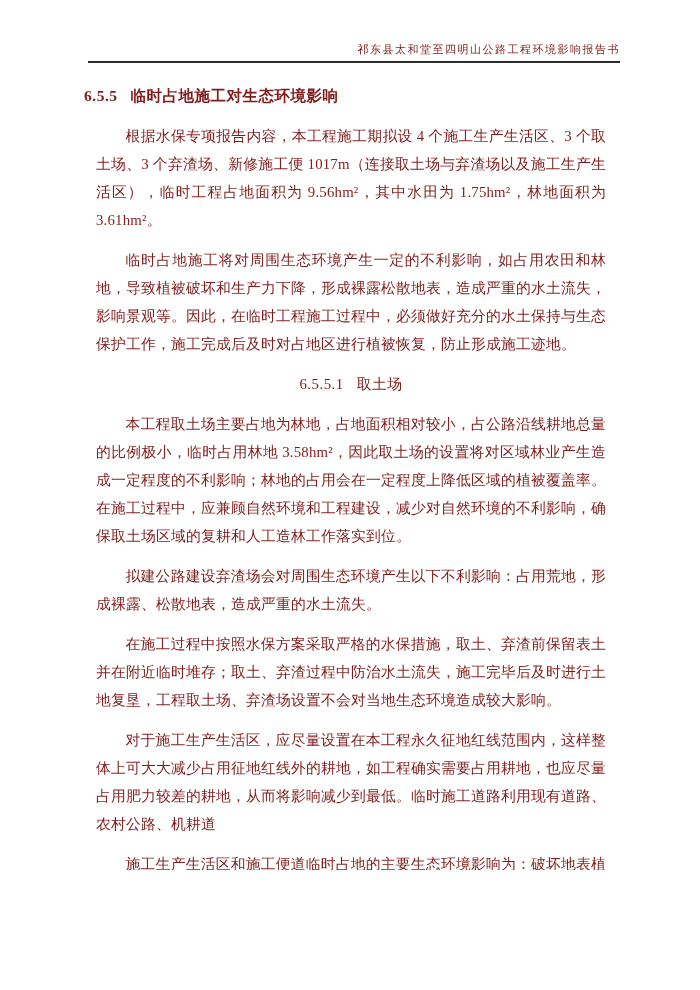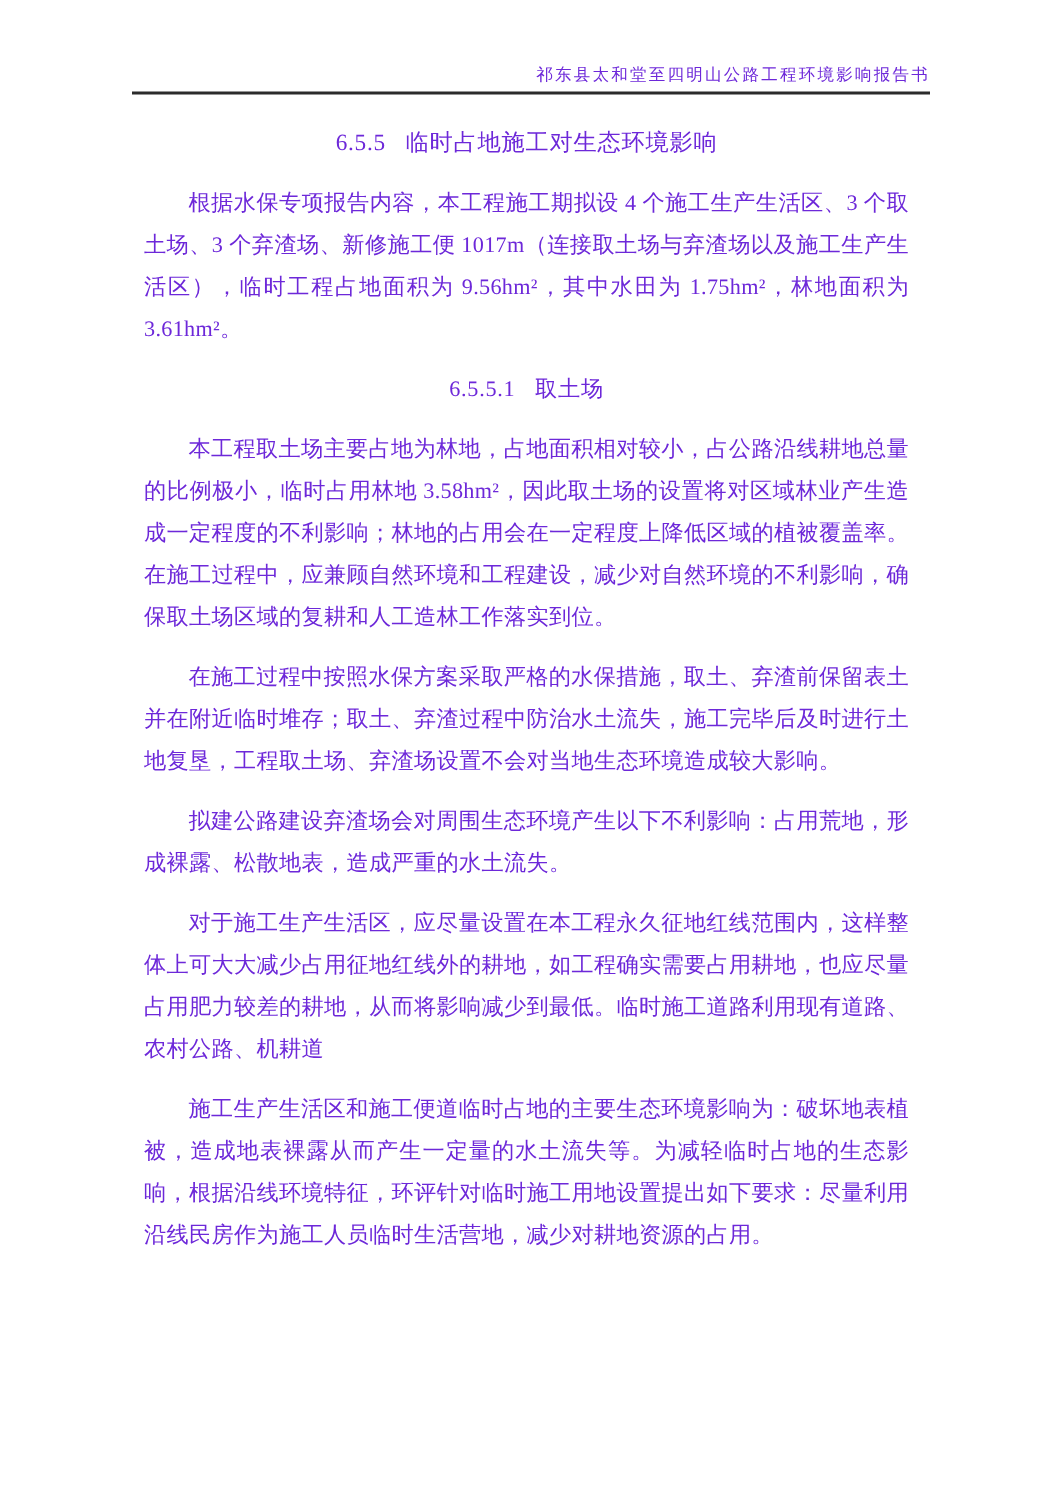--- a/index.html
+++ b/index.html
@@ -7,21 +7,21 @@
     padding: 0;
     background: #ffffff;
   }
   .page {
     position: relative;
     width: 700px;
     height: 870px;
     background: #ffffff;
     box-sizing: border-box;
     font-family: "Liberation Serif", "DejaVu Serif", serif;
-    color: #6d28d9;
+    color: #7f1d1d;
     overflow: hidden;
   }
   .page-header {
     position: absolute;
     top: 42px;
     left: 88px;
     width: 532px;
     text-align: right;
   }
   .header-title {
@@ -37,24 +37,23 @@
   }
   .content {
     position: absolute;
     top: 82px;
     left: 84px;
     width: 534px;
   }
   .h-main {
     margin: 0;
     font-size: 15.5px;
-    font-weight: normal;
+    font-weight: bold;
     line-height: 28px;
     letter-spacing: 0.5px;
-    text-align: center;
   }
   .h-sub {
     margin: 0;
     font-size: 14.8px;
     font-weight: normal;
     line-height: 28px;
     letter-spacing: 0.5px;
     text-align: center;
   }
   .h-num {
@@ -89,28 +88,29 @@
   <div class="page-header">
     <div class="header-title">祁东县太和堂至四明山公路工程环境影响报告书</div>
     <div class="header-divider"></div>
   </div>
 
   <div class="content">
 
     <h2 class="h-main"><span class="h-num">6.5.5</span><span>临时占地施工对生态环境影响</span></h2>
 
     <p>根据水保专项报告内容，本工程施工期拟设 4 个施工生产生活区、3 个取土场、3 个弃渣场、新修施工便 1017m（连接取土场与弃渣场以及施工生产生活区），临时工程占地面积为 9.56hm²，其中水田为 1.75hm²，林地面积为 3.61hm²。</p>
+    <p>临时占地施工将对周围生态环境产生一定的不利影响，如占用农田和林地，导致植被破坏和生产力下降，形成裸露松散地表，造成严重的水土流失，影响景观等。因此，在临时工程施工过程中，必须做好充分的水土保持与生态保护工作，施工完成后及时对占地区进行植被恢复，防止形成施工迹地。</p>
 
     <h3 class="h-sub"><span class="h-num">6.5.5.1</span><span>取土场</span></h3>
 
     <p>本工程取土场主要占地为林地，占地面积相对较小，占公路沿线耕地总量的比例极小，临时占用林地 3.58hm²，因此取土场的设置将对区域林业产生造成一定程度的不利影响；林地的占用会在一定程度上降低区域的植被覆盖率。在施工过程中，应兼顾自然环境和工程建设，减少对自然环境的不利影响，确保取土场区域的复耕和人工造林工作落实到位。</p>
 
 
+    <p>拟建公路建设弃渣场会对周围生态环境产生以下不利影响：占用荒地，形成裸露、松散地表，造成严重的水土流失。</p>
     <p>在施工过程中按照水保方案采取严格的水保措施，取土、弃渣前保留表土并在附近临时堆存；取土、弃渣过程中防治水土流失，施工完毕后及时进行土地复垦，工程取土场、弃渣场设置不会对当地生态环境造成较大影响。</p>
-    <p>拟建公路建设弃渣场会对周围生态环境产生以下不利影响：占用荒地，形成裸露、松散地表，造成严重的水土流失。</p>
 
 
     <p>对于施工生产生活区，应尽量设置在本工程永久征地红线范围内，这样整体上可大大减少占用征地红线外的耕地，如工程确实需要占用耕地，也应尽量占用肥力较差的耕地，从而将影响减少到最低。临时施工道路利用现有道路、农村公路、机耕道</p>
     <p>施工生产生活区和施工便道临时占地的主要生态环境影响为：破坏地表植被，造成地表裸露从而产生一定量的水土流失等。为减轻临时占地的生态影响，根据沿线环境特征，环评针对临时施工用地设置提出如下要求：尽量利用沿线民房作为施工人员临时生活营地，减少对耕地资源的占用。</p>
 
   </div>
 
   <div class="page-footer">
     <span class="page-number">125</span>
   </div>

